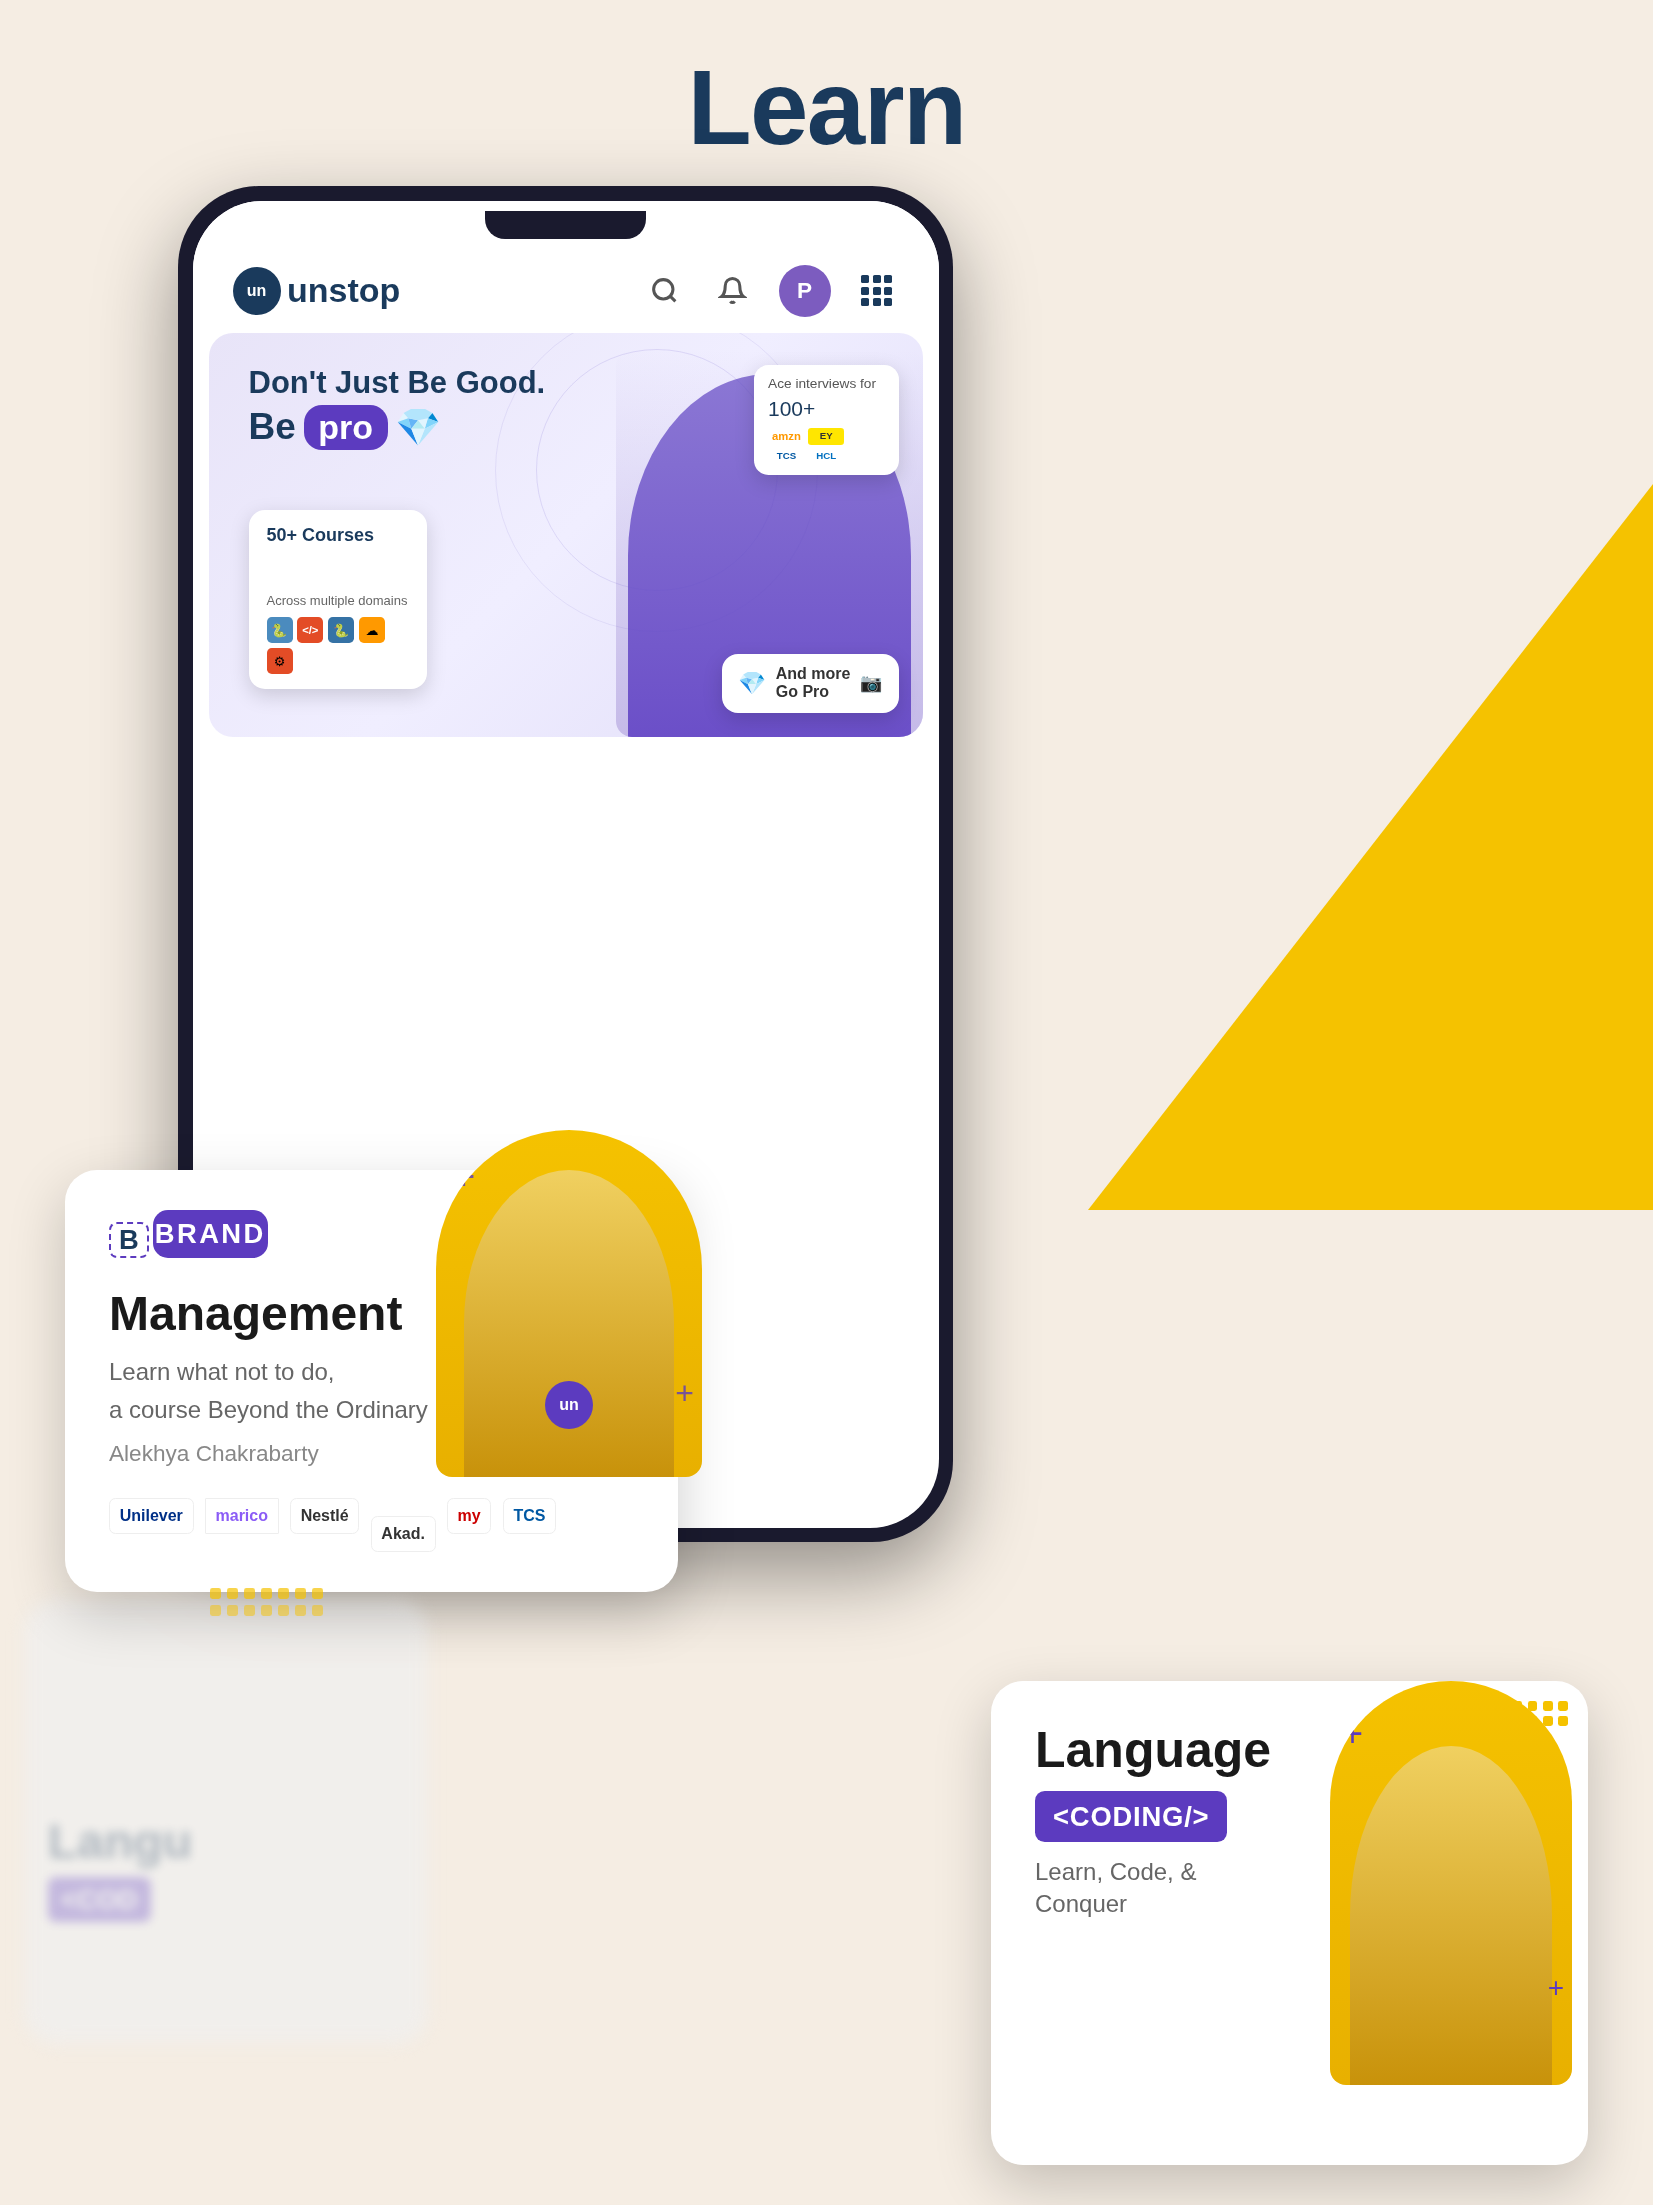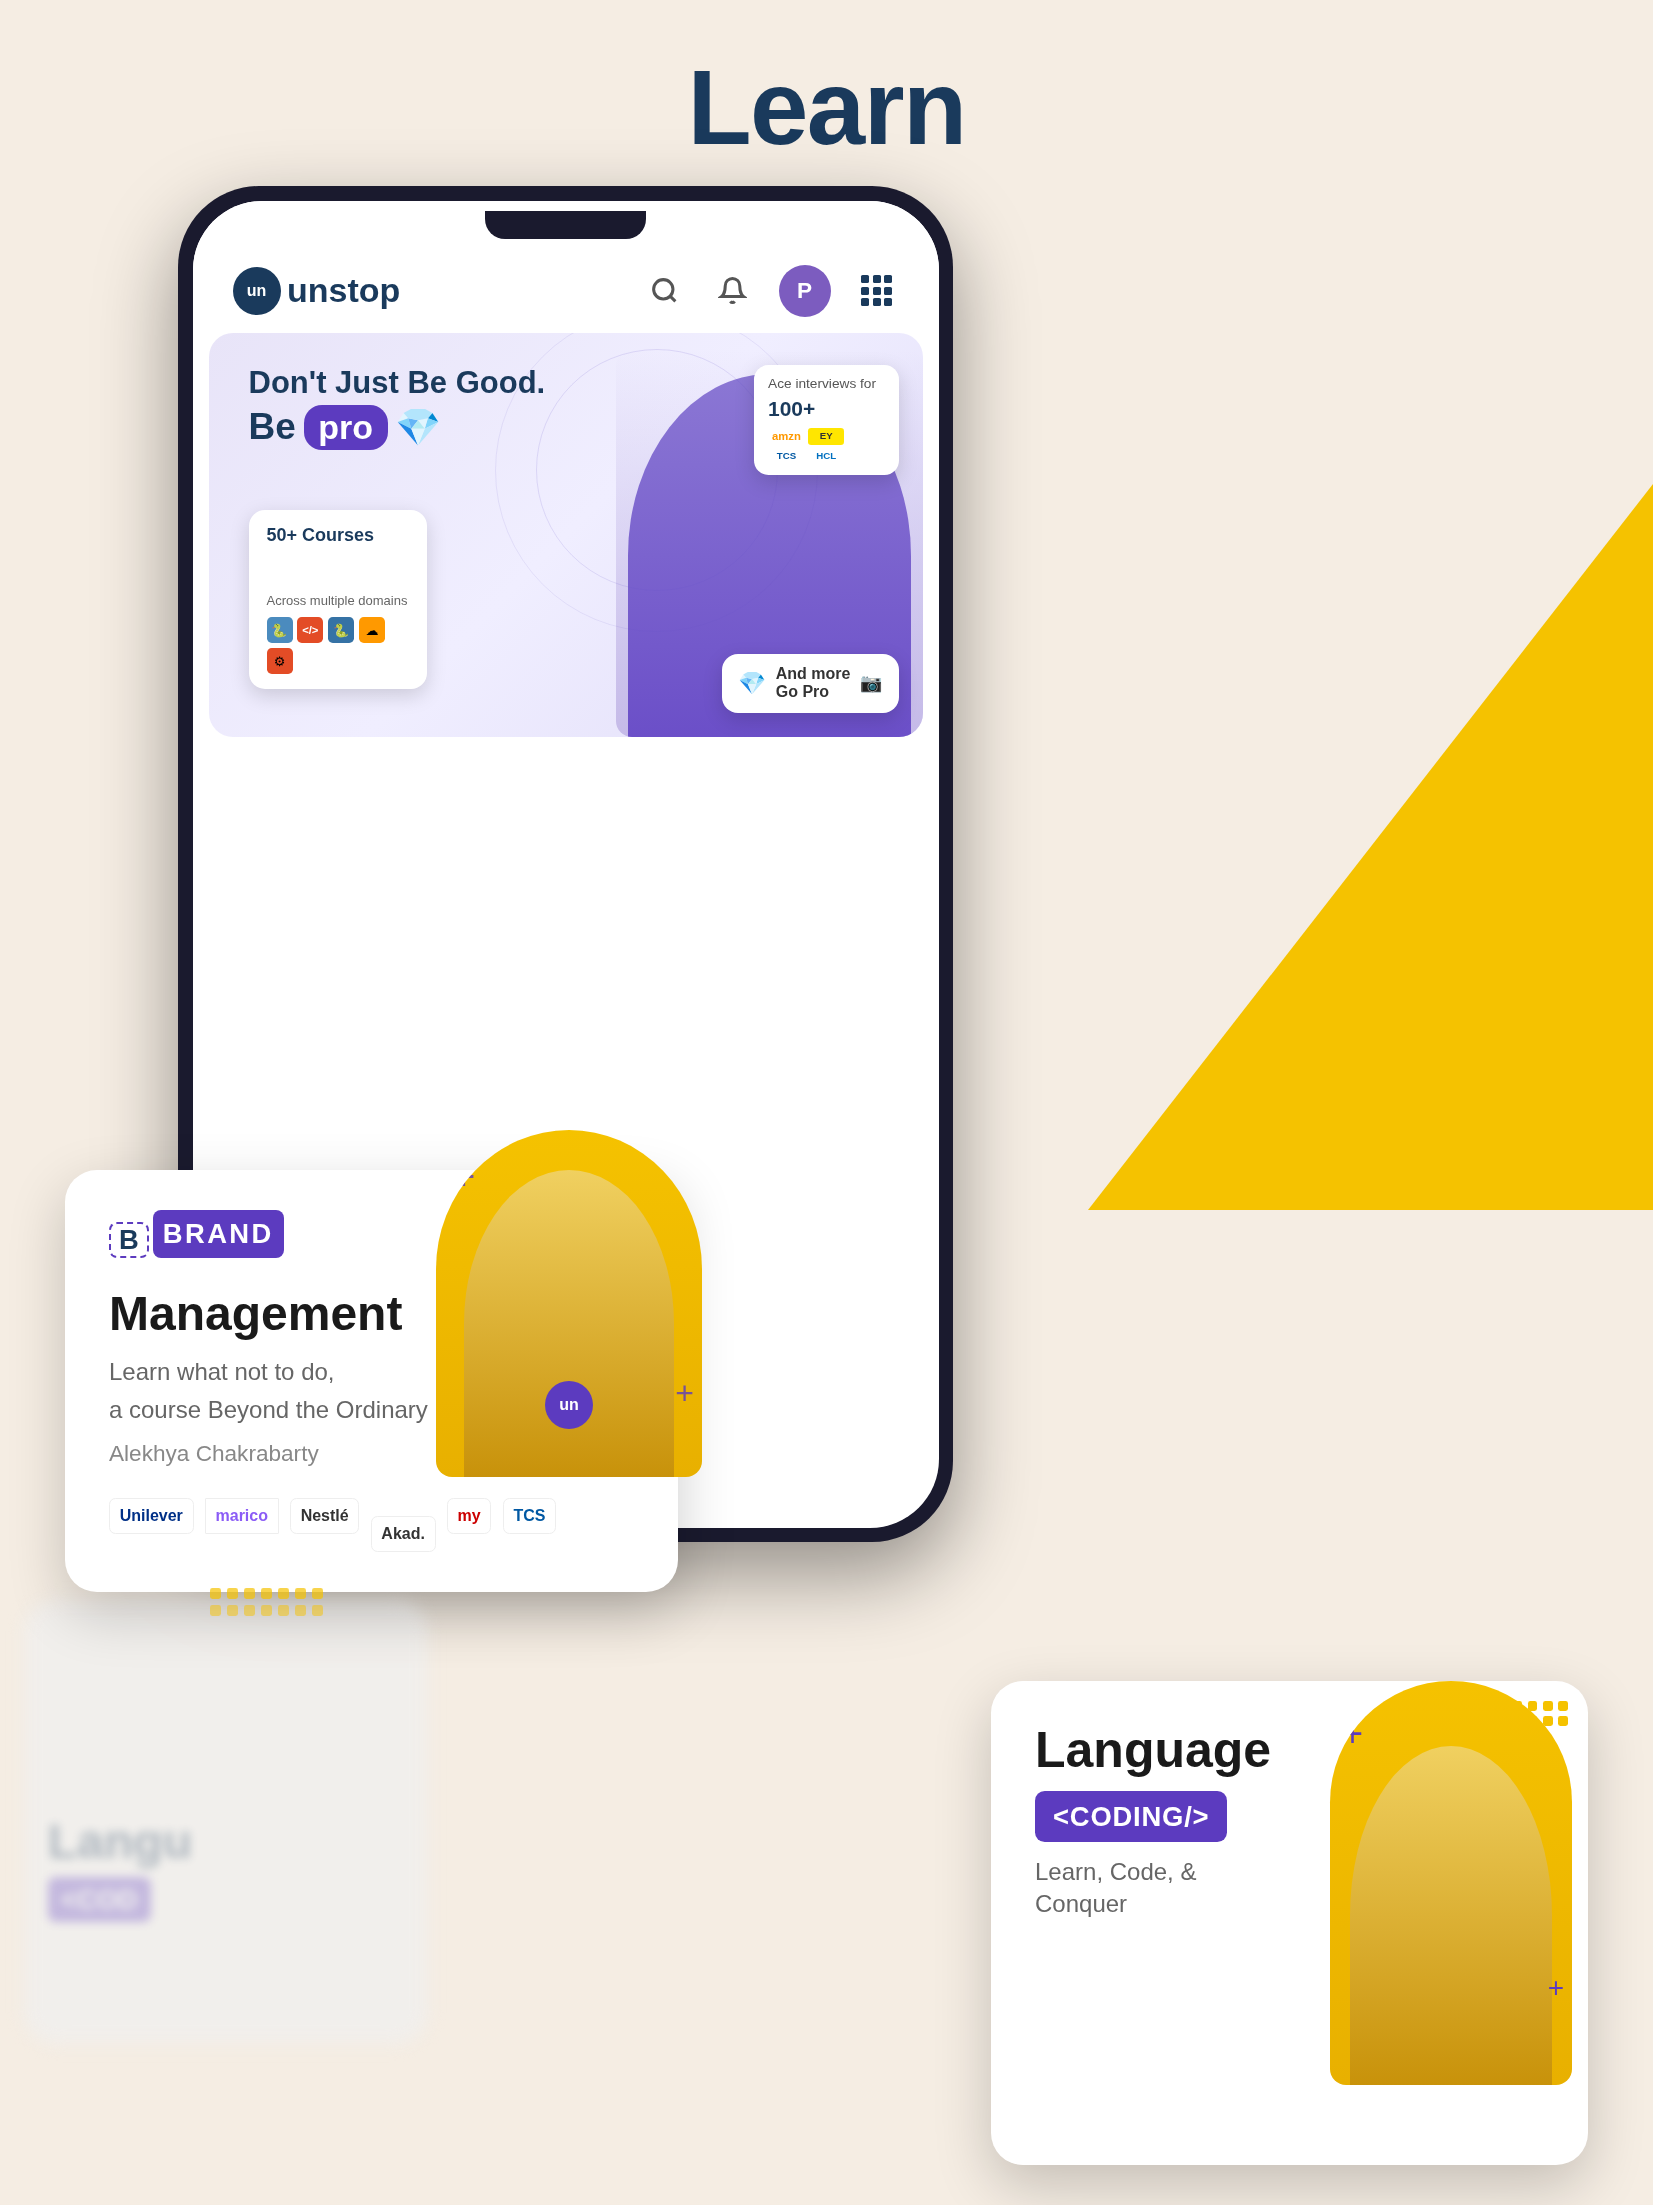--- a/index.html
+++ b/index.html
@@ -291,21 +291,21 @@
     }
 
     .companies-title {
       font-size: 13.7px;
       color: #555;
       margin-bottom: 6.5px;
     }
 
     .companies-count {
       font-size: 21px;
-      font-weight: 700;
+      font-weight: 400;
       color: #1a3a5c;
       margin-bottom: 6.5px;
     }
 
     .companies-logos {
       display: grid;
       grid-template-columns: 1fr 1fr 1fr;
       gap: 3.2px;
     }
 
@@ -501,21 +501,21 @@
     </div>
   </div>
 </div>
 
 <div class="brand-card" style="position: absolute; bottom: 613px; left: 65px; background: white; border-radius: 32px; padding: 40px 44px; width: 613px; box-shadow: 0 20px 57px rgba(0,0,0,0.2); z-index: 20;">
 
   <div style="display:flex; align-items:center; gap:4px; margin-bottom:16px;">
     <div style="border:2.4px dashed #5c3bbf; border-radius:8px; padding:0 8px;">
       <span style="color:#1a3a5c; font-size:27.4px; font-weight:900;">B</span>
     </div>
-    <div class="brand-tag" style="background:#5c3bbf; color:white; padding:8px 10px; border-radius:8px; font-size:27.4px; font-weight:800; letter-spacing:2.4px;">
+    <div class="brand-tag" style="background:#5c3bbf; color:white; padding:8px 2px; border-radius:15px; font-size:27.4px; font-weight:800; letter-spacing:2.4px;">
       <span>BRAND</span>
     </div>
   </div>
 
   <h2 class="brand-title" style="font-size:48px; font-weight:900; color:#1a1a1a; margin-bottom:14.5px;">Management</h2>
 
   <p class="brand-desc" style="font-size:24px; color:#666; margin-bottom:4px;">Learn what not to do,</p>
   <p class="brand-desc" style="font-size:24px; color:#666; margin-bottom:14.5px;">a course Beyond the Ordinary</p>
 
   <p class="brand-author" style="font-size:22.6px; color:#888; margin-bottom:12px;">Alekhya Chakrabarty</p>

